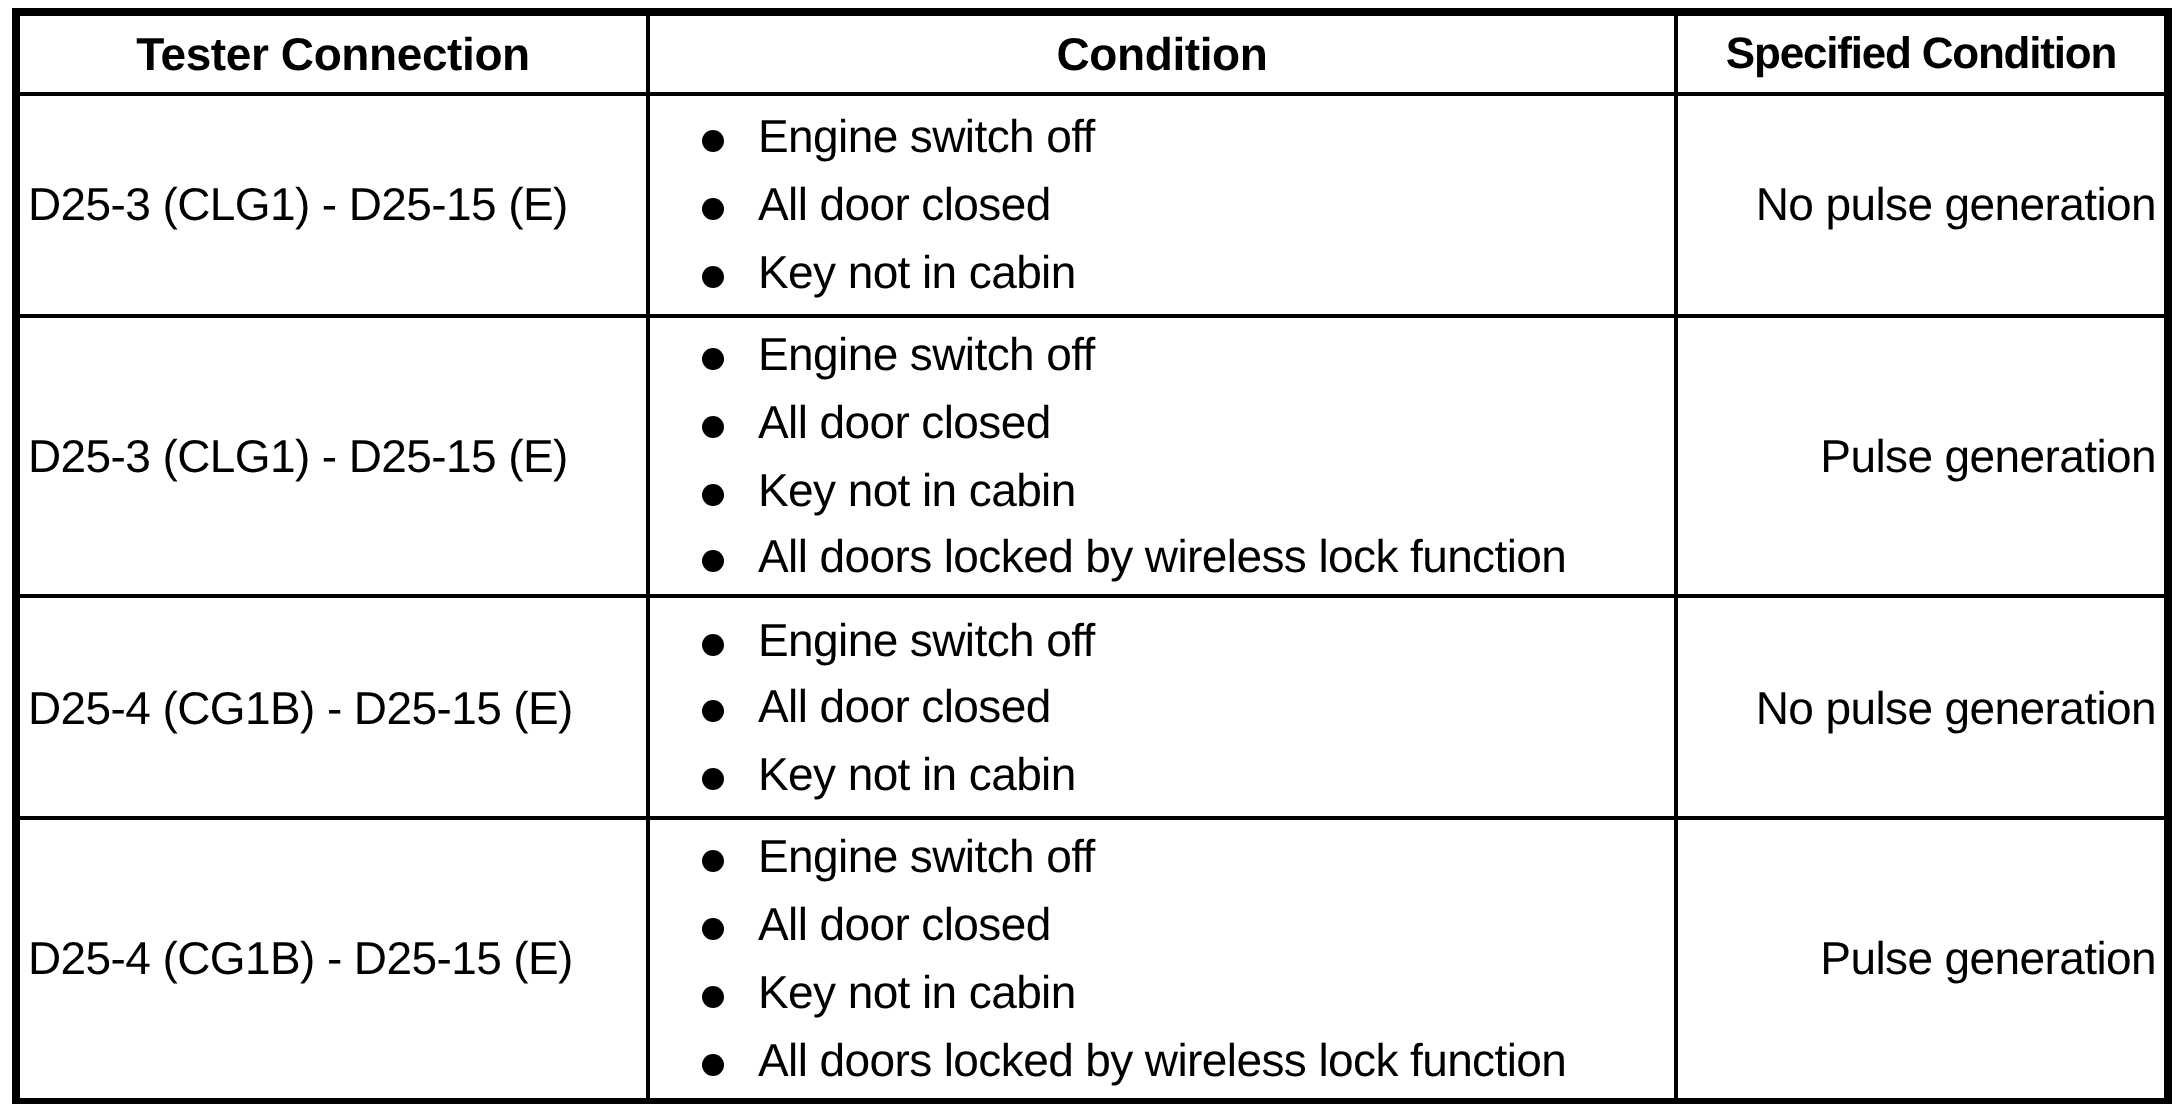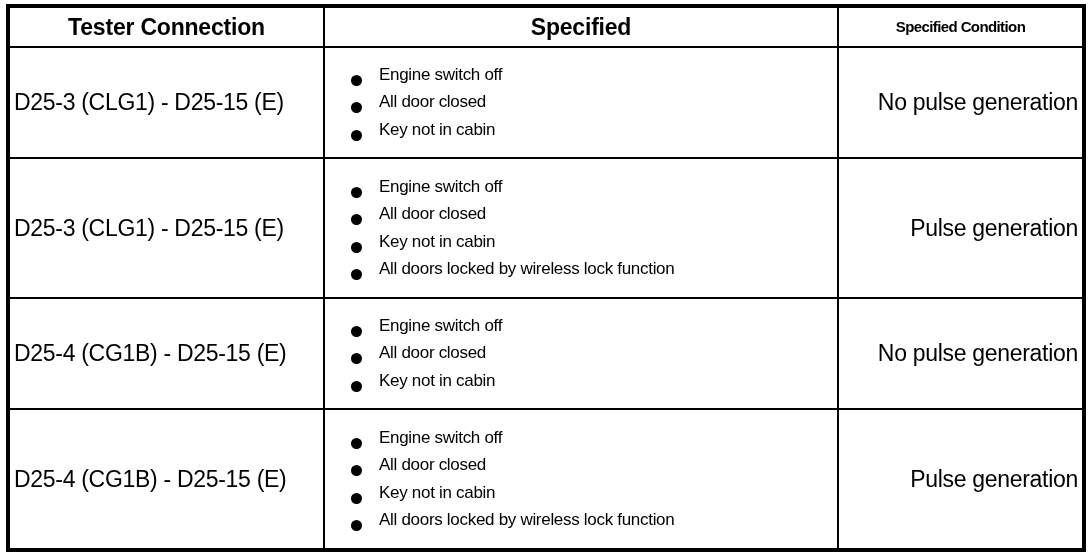--- a/index.html
+++ b/index.html
@@ -56,21 +56,21 @@
     font-size: 23px;
     font-weight: bold;
     text-align: center;
     vertical-align: middle;
     letter-spacing: -0.2px;
     line-height: 1.05;
     white-space: nowrap;
   }
 
   thead th.th-spec {
-    font-size: 15px;
+    font-size: 22px;
     letter-spacing: -0.6px;
   }
 
   tbody td {
     padding: 0;
     vertical-align: middle;
     font-size: 23px;
     line-height: 1.05;
   }
 
@@ -95,21 +95,21 @@
   ul.cond-list {
     list-style: none;
     margin: 0;
     padding: 0;
   }
 
   ul.cond-list li {
     position: relative;
     padding-left: 32px;
     margin: 0 0 9px 0;
-    font-size: 17px;
+    font-size: 23px;
     line-height: 1.08;
     letter-spacing: -0.3px;
     white-space: nowrap;
   }
 
   ul.cond-list li:last-child {
     margin-bottom: 0;
   }
 
   ul.cond-list li .bullet-dot {
@@ -137,21 +137,21 @@
   <table class="spec-table">
     <colgroup>
       <col class="col-tester">
       <col class="col-cond">
       <col class="col-spec">
     </colgroup>
 
     <thead>
       <tr>
         <th class="th-tester">Tester Connection</th>
-        <th class="th-cond">Specified</th>
+        <th class="th-cond">Condition</th>
         <th class="th-spec">Specified Condition</th>
       </tr>
     </thead>
 
     <tbody>
 
       <tr class="row-0">
         <td class="cell-tester">D25-3 (CLG1) - D25-15 (E)</td>
         <td class="cell-cond">
           <ul class="cond-list">

